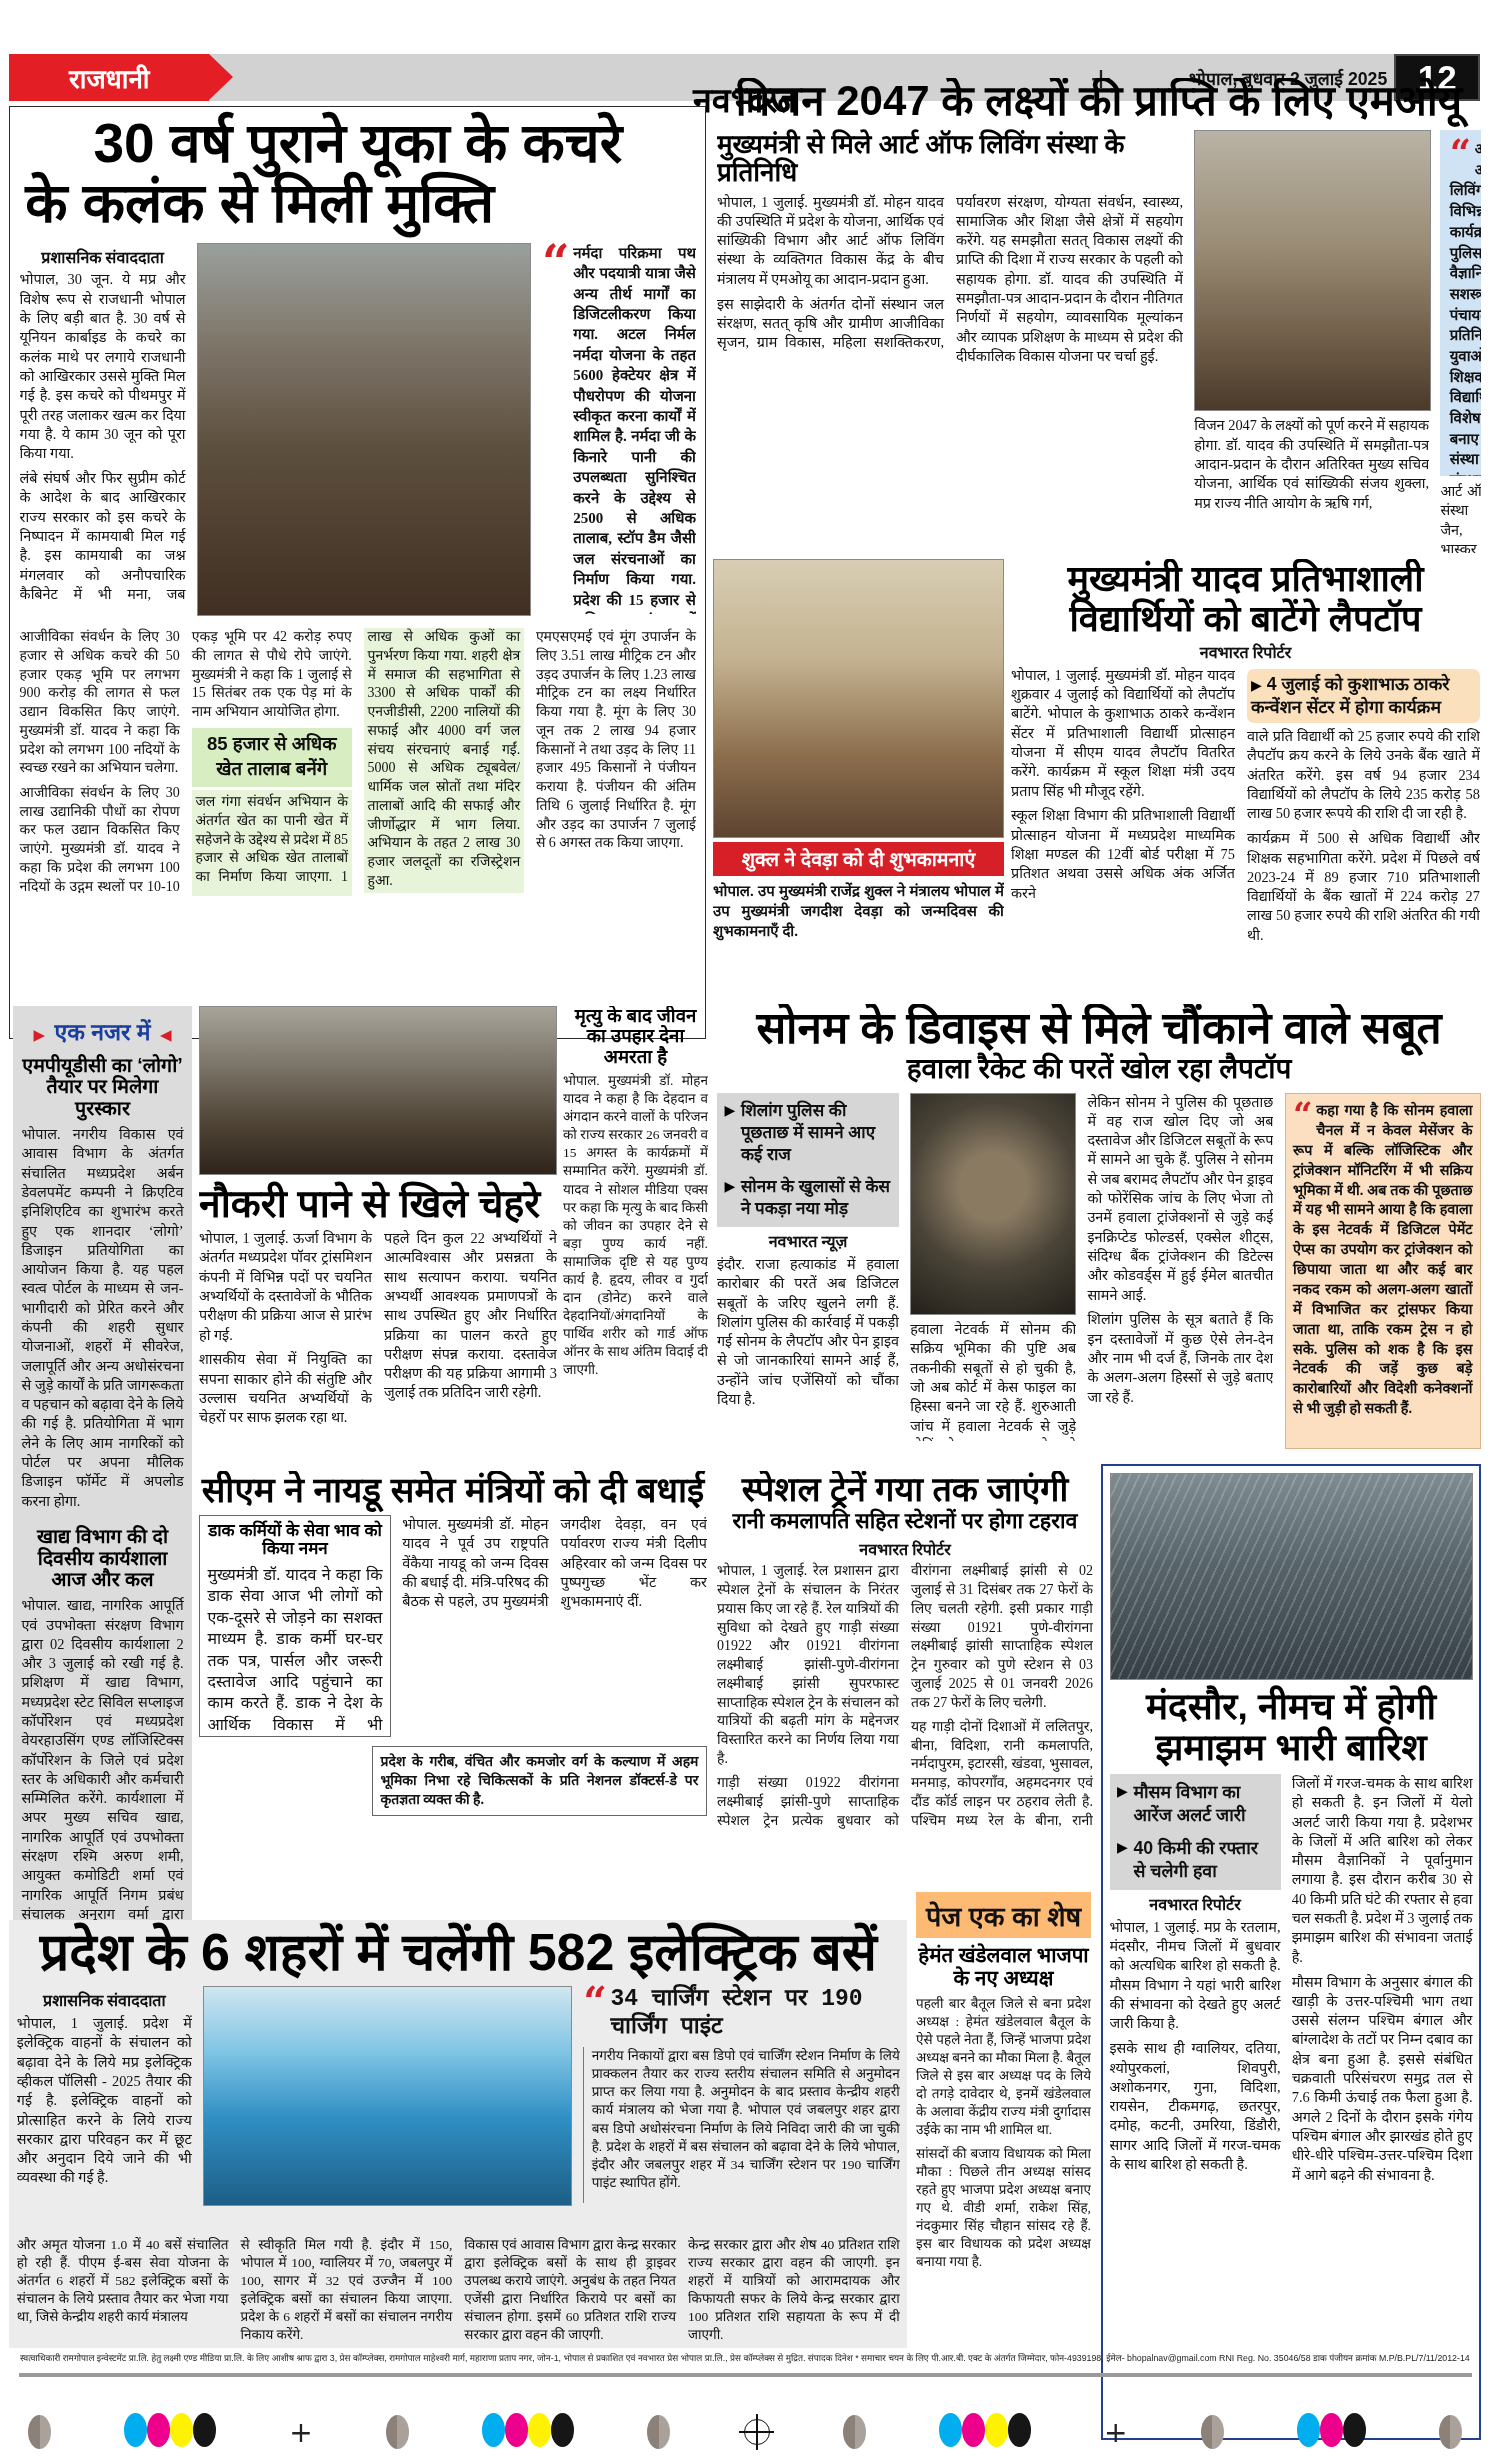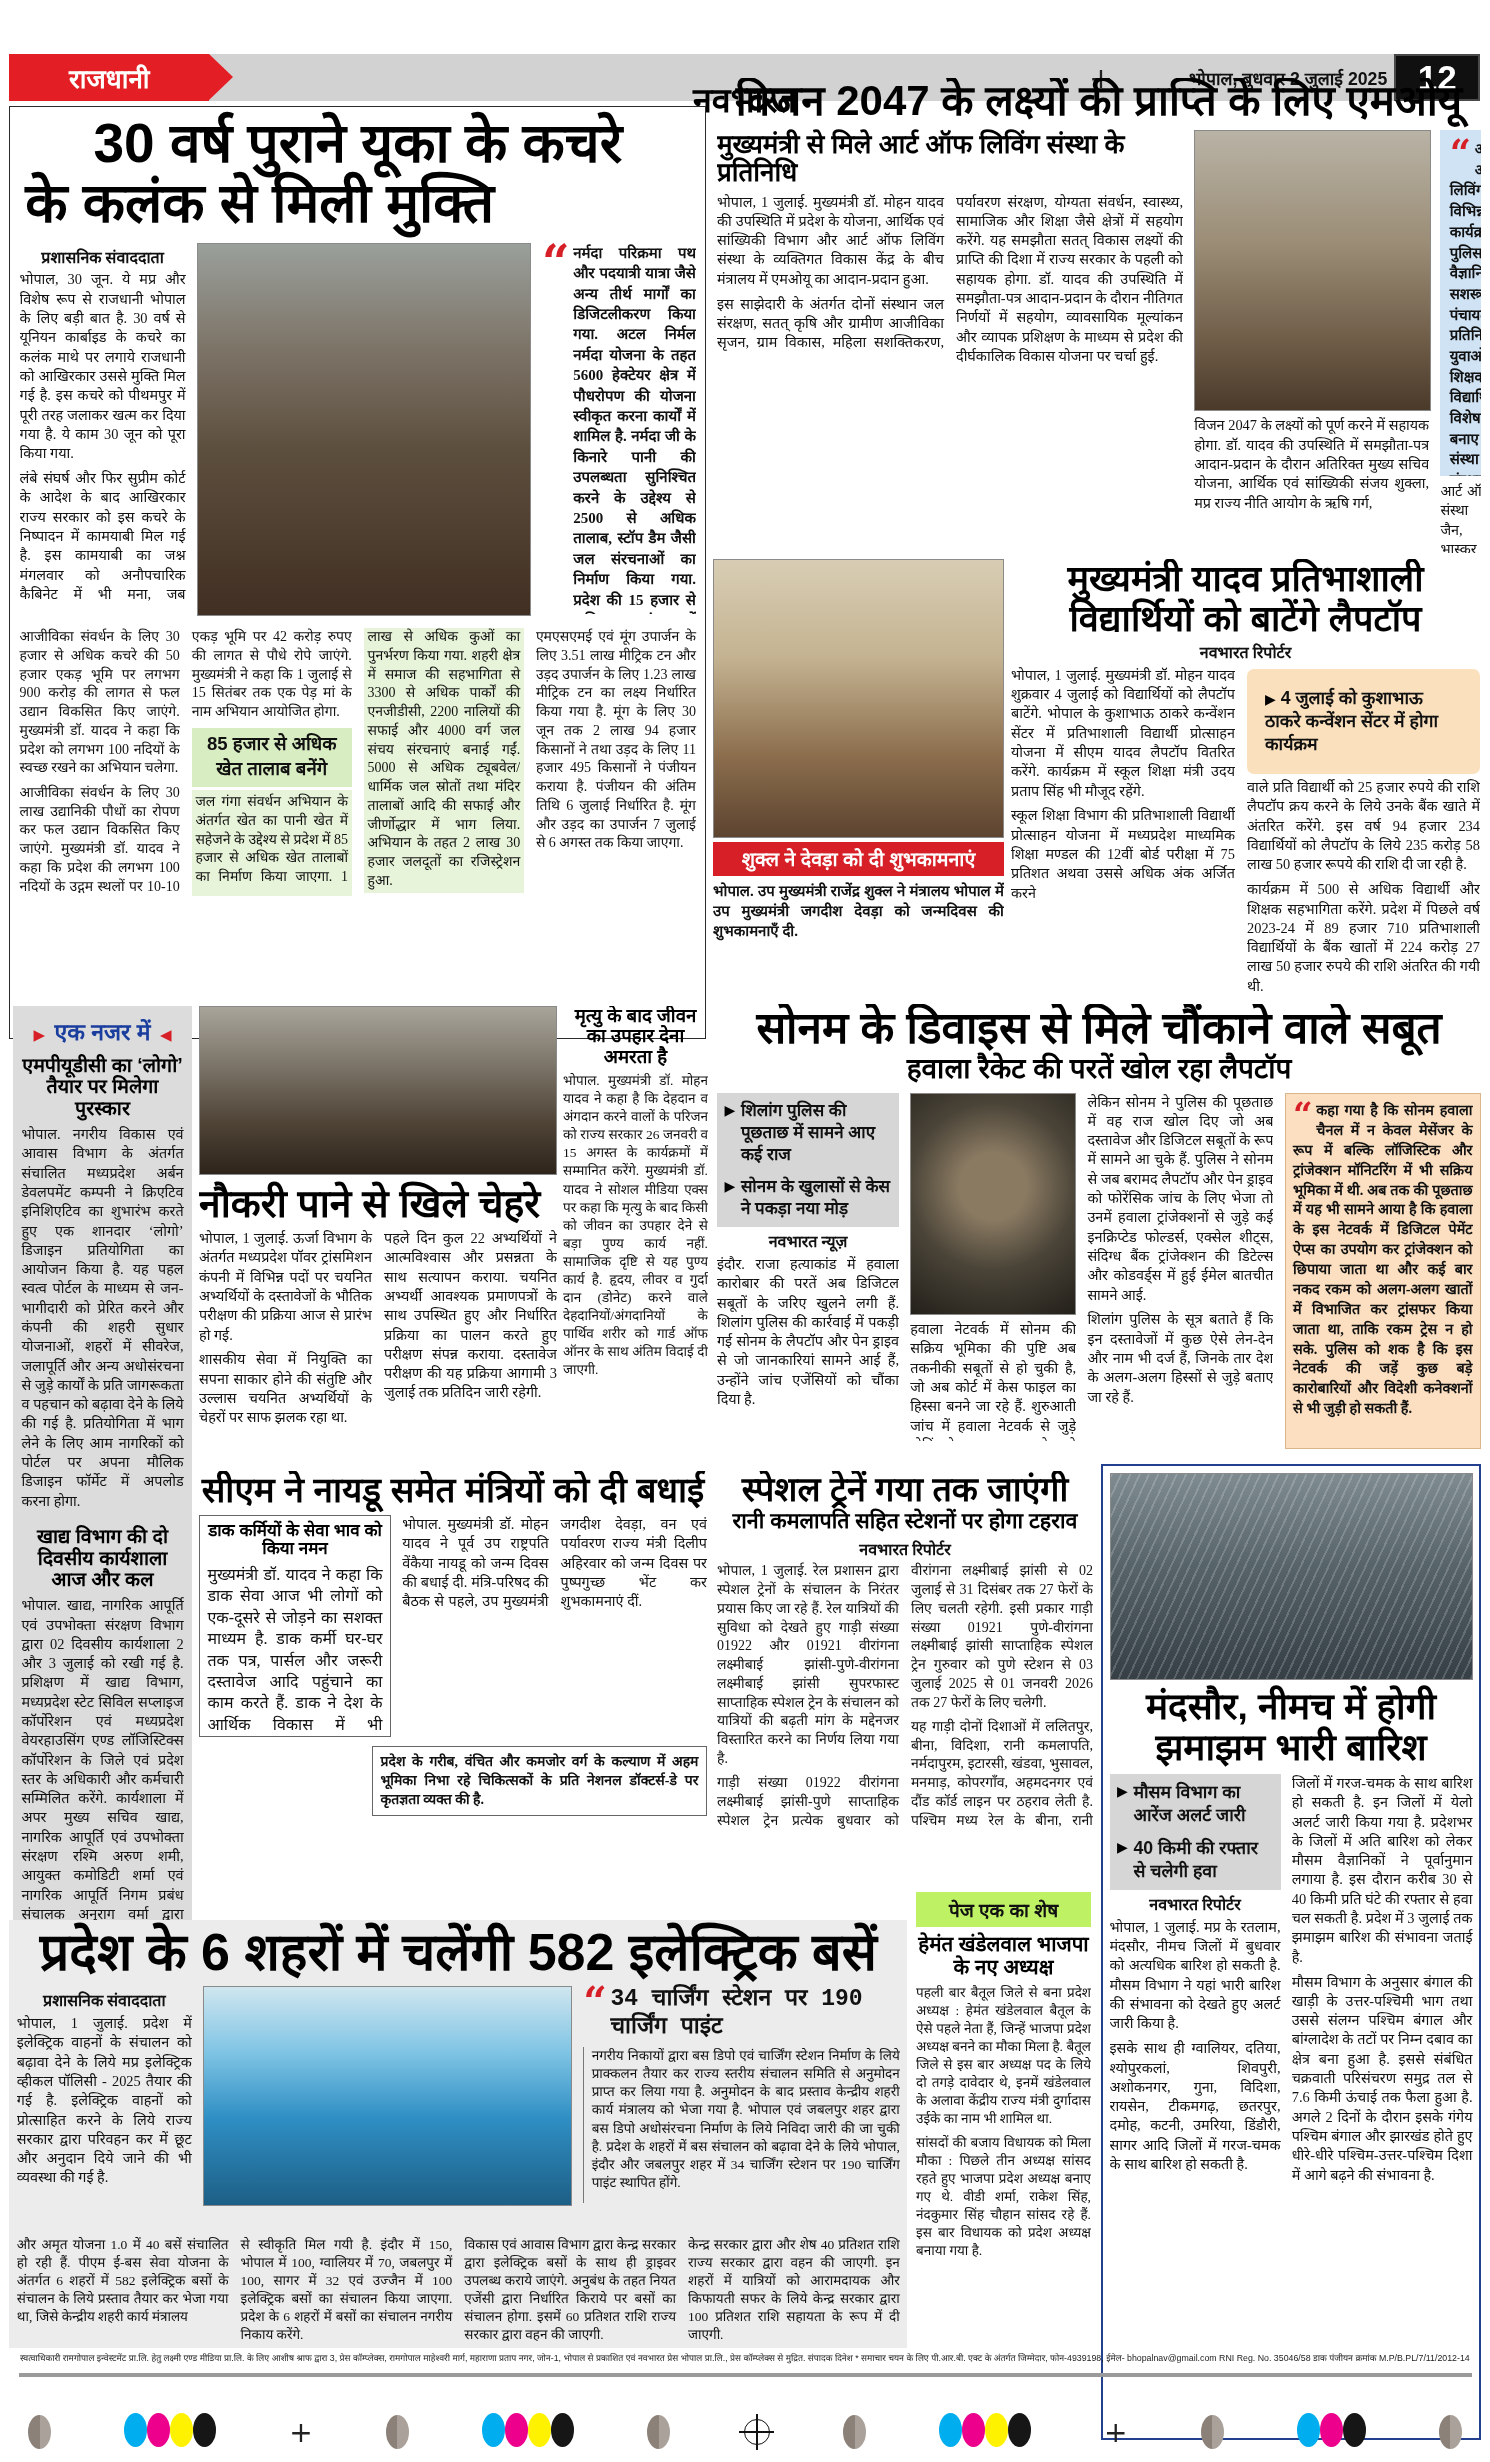--- a/index.html
+++ b/index.html
@@ -25,21 +25,21 @@
   .pull{font-weight:700;font-size:15px;line-height:1.36;text-align:justify;}
   .greenhead{background:#d9edc2;font-family:"Liberation Sans",sans-serif;font-weight:700;font-size:18.6px;text-align:center;padding:4.7px 3.7px;margin:3.7px 0;break-inside:avoid;}
   .greenbody{background:#e8f4d9;padding:2.8px 3.7px;}
   .graybox{background:#d6d6d6;padding:7.5px;font-family:"Liberation Sans",sans-serif;font-weight:700;font-size:17px;line-height:1.3;}
   .graybox .bi{display:flex;gap:5.6px;margin:0 0 9.3px 0;}
   .graybox .bi:last-child{margin:0;}
   .tri{color:#000;font-family:"DejaVu Sans",sans-serif;font-size:14px;line-height:1.5;}
   .tri-red{color:#d61f26;font-family:"DejaVu Sans",sans-serif;font-size:15px;}
   .bluebox{background:#cfe3f5;padding:9.3px 7.5px 9.3px 9.3px;font-weight:700;font-size:15px;line-height:1.38;text-align:justify;}
   .orangebox{background:#fbdfc0;border:0.9px solid #d9b68a;padding:7.5px;font-weight:700;font-size:14.4px;line-height:1.38;text-align:justify;}
-  .hilite{background:#fbe0bd;font-family:"Liberation Sans",sans-serif;font-weight:700;font-size:17.7px;line-height:1.3;padding:18px;margin:3.7px 0;border-radius:7px;}
+  .hilite{background:#fbe0bd;font-family:"Liberation Sans",sans-serif;font-weight:700;font-size:17.7px;line-height:1.3;padding:4px;margin:3.7px 0;border-radius:7px;}
   .redbar{background:#d61f26;color:#fff;font-family:"Liberation Sans",sans-serif;font-weight:700;font-size:19.6px;text-align:center;padding:3.7px 1.9px;}
   .boxnote{border:1.4px solid #666;padding:5.6px 7.5px;font-weight:700;font-size:14px;line-height:1.35;text-align:justify;}
   .oval{display:inline-block;width:23px;height:34px;border-radius:50%;}
   .markrow{display:flex;align-items:center;justify-content:space-between;padding:0 28px;}
   .crossh{width:24px;height:24px;border:1.9px solid #111;border-radius:50%;position:relative;}
   .crossh:before,.crossh:after{content:"";position:absolute;background:#111;}
   .crossh:before{left:50%;top:-5.6px;bottom:-5.6px;width:1.9px;margin-left:-0.9px;}
   .crossh:after{top:50%;left:-5.6px;right:-5.6px;height:1.9px;margin-top:-0.9px;}
   .plus{font-family:"DejaVu Sans",sans-serif;font-size:28px;color:#222;font-weight:400;}
   .thinrule{background:#9a9a9a;height:3.7px;}
@@ -285,21 +285,21 @@
     </div>
     <div class="bt cols4" style="margin-top:7.5px;height:123px;overflow:hidden;font-size:13.5px;">
       <p>और अमृत योजना 1.0 में 40 बसें संचालित हो रही हैं. पीएम ई-बस सेवा योजना के अंतर्गत 6 शहरों में 582 इलेक्ट्रिक बसों के संचालन के लिये प्रस्ताव तैयार कर भेजा गया था, जिसे केन्द्रीय शहरी कार्य मंत्रालय</p>
       <p>से स्वीकृति मिल गयी है. इंदौर में 150, भोपाल में 100, ग्वालियर में 70, जबलपुर में 100, सागर में 32 एवं उज्जैन में 100 इलेक्ट्रिक बसों का संचालन किया जाएगा. प्रदेश के 6 शहरों में बसों का संचालन नगरीय निकाय करेंगे.</p>
       <p>विकास एवं आवास विभाग द्वारा केन्द्र सरकार द्वारा इलेक्ट्रिक बसों के साथ ही ड्राइवर उपलब्ध कराये जाएंगे. अनुबंध के तहत नियत एजेंसी द्वारा निर्धारित किराये पर बसों का संचालन होगा. इसमें 60 प्रतिशत राशि राज्य सरकार द्वारा वहन की जाएगी.</p>
       <p>केन्द्र सरकार द्वारा और शेष 40 प्रतिशत राशि राज्य सरकार द्वारा वहन की जाएगी. इन शहरों में यात्रियों को आरामदायक और किफायती सफर के लिये केन्द्र सरकार द्वारा 100 प्रतिशत राशि सहायता के रूप में दी जाएगी.</p>
     </div>
   </section>
 
   <section class="art" style="left:916px;top:1892px;width:175px;height:456px;">
-    <div style="background:#bef264;font-family:'Liberation Sans',sans-serif;font-weight:700;font-size:19px;text-align:center;padding:4.7px 1.9px;">पेज एक का शेष</div>
+    <div style="background:#fdba74;font-family:'Liberation Sans',sans-serif;font-weight:700;font-size:27px;text-align:center;padding:4.7px 1.9px;">पेज एक का शेष</div>
     <div class="hl" style="font-size:20.5px;margin:5.6px 0;">हेमंत खंडेलवाल भाजपा के नए अध्यक्ष</div>
     <div class="bt" style="font-size:13.5px;">
       <p>पहली बार बैतूल जिले से बना प्रदेश अध्यक्ष : हेमंत खंडेलवाल बैतूल के ऐसे पहले नेता हैं, जिन्हें भाजपा प्रदेश अध्यक्ष बनने का मौका मिला है. बैतूल जिले से इस बार अध्यक्ष पद के लिये दो तगड़े दावेदार थे, इनमें खंडेलवाल के अलावा केंद्रीय राज्य मंत्री दुर्गादास उईके का नाम भी शामिल था.</p>
       <p>सांसदों की बजाय विधायक को मिला मौका : पिछले तीन अध्यक्ष सांसद रहते हुए भाजपा प्रदेश अध्यक्ष बनाए गए थे. वीडी शर्मा, राकेश सिंह, नंदकुमार सिंह चौहान सांसद रहे हैं. इस बार विधायक को प्रदेश अध्यक्ष बनाया गया है.</p>
     </div>
   </section>
 
   <div class="abs" style="left:9.3px;top:2352px;width:1471px;text-align:center;font-size:8.8px;color:#1c1c1c;font-family:'Liberation Sans',sans-serif;">स्वत्वाधिकारी रामगोपाल इन्वेस्टमेंट प्रा.लि. हेतु लक्ष्मी एण्ड मीडिया प्रा.लि. के लिए आशीष श्राफ द्वारा 3, प्रेस कॉम्प्लेक्स, रामगोपाल माहेश्वरी मार्ग, महाराणा प्रताप नगर, जोन-1, भोपाल से प्रकाशित एवं नवभारत प्रेस भोपाल प्रा.लि., प्रेस कॉम्प्लेक्स से मुद्रित. संपादक दिनेश * समाचार चयन के लिए पी.आर.बी. एक्ट के अंतर्गत जिम्मेदार, फोन-4939198, ईमेल- bhopalnav@gmail.com RNI Reg. No. 35046/58 डाक पंजीयन क्रमांक M.P/B.PL/7/11/2012-14</div>
   <div class="abs thinrule" style="left:18.6px;top:2373px;width:1453px;"></div>
 

